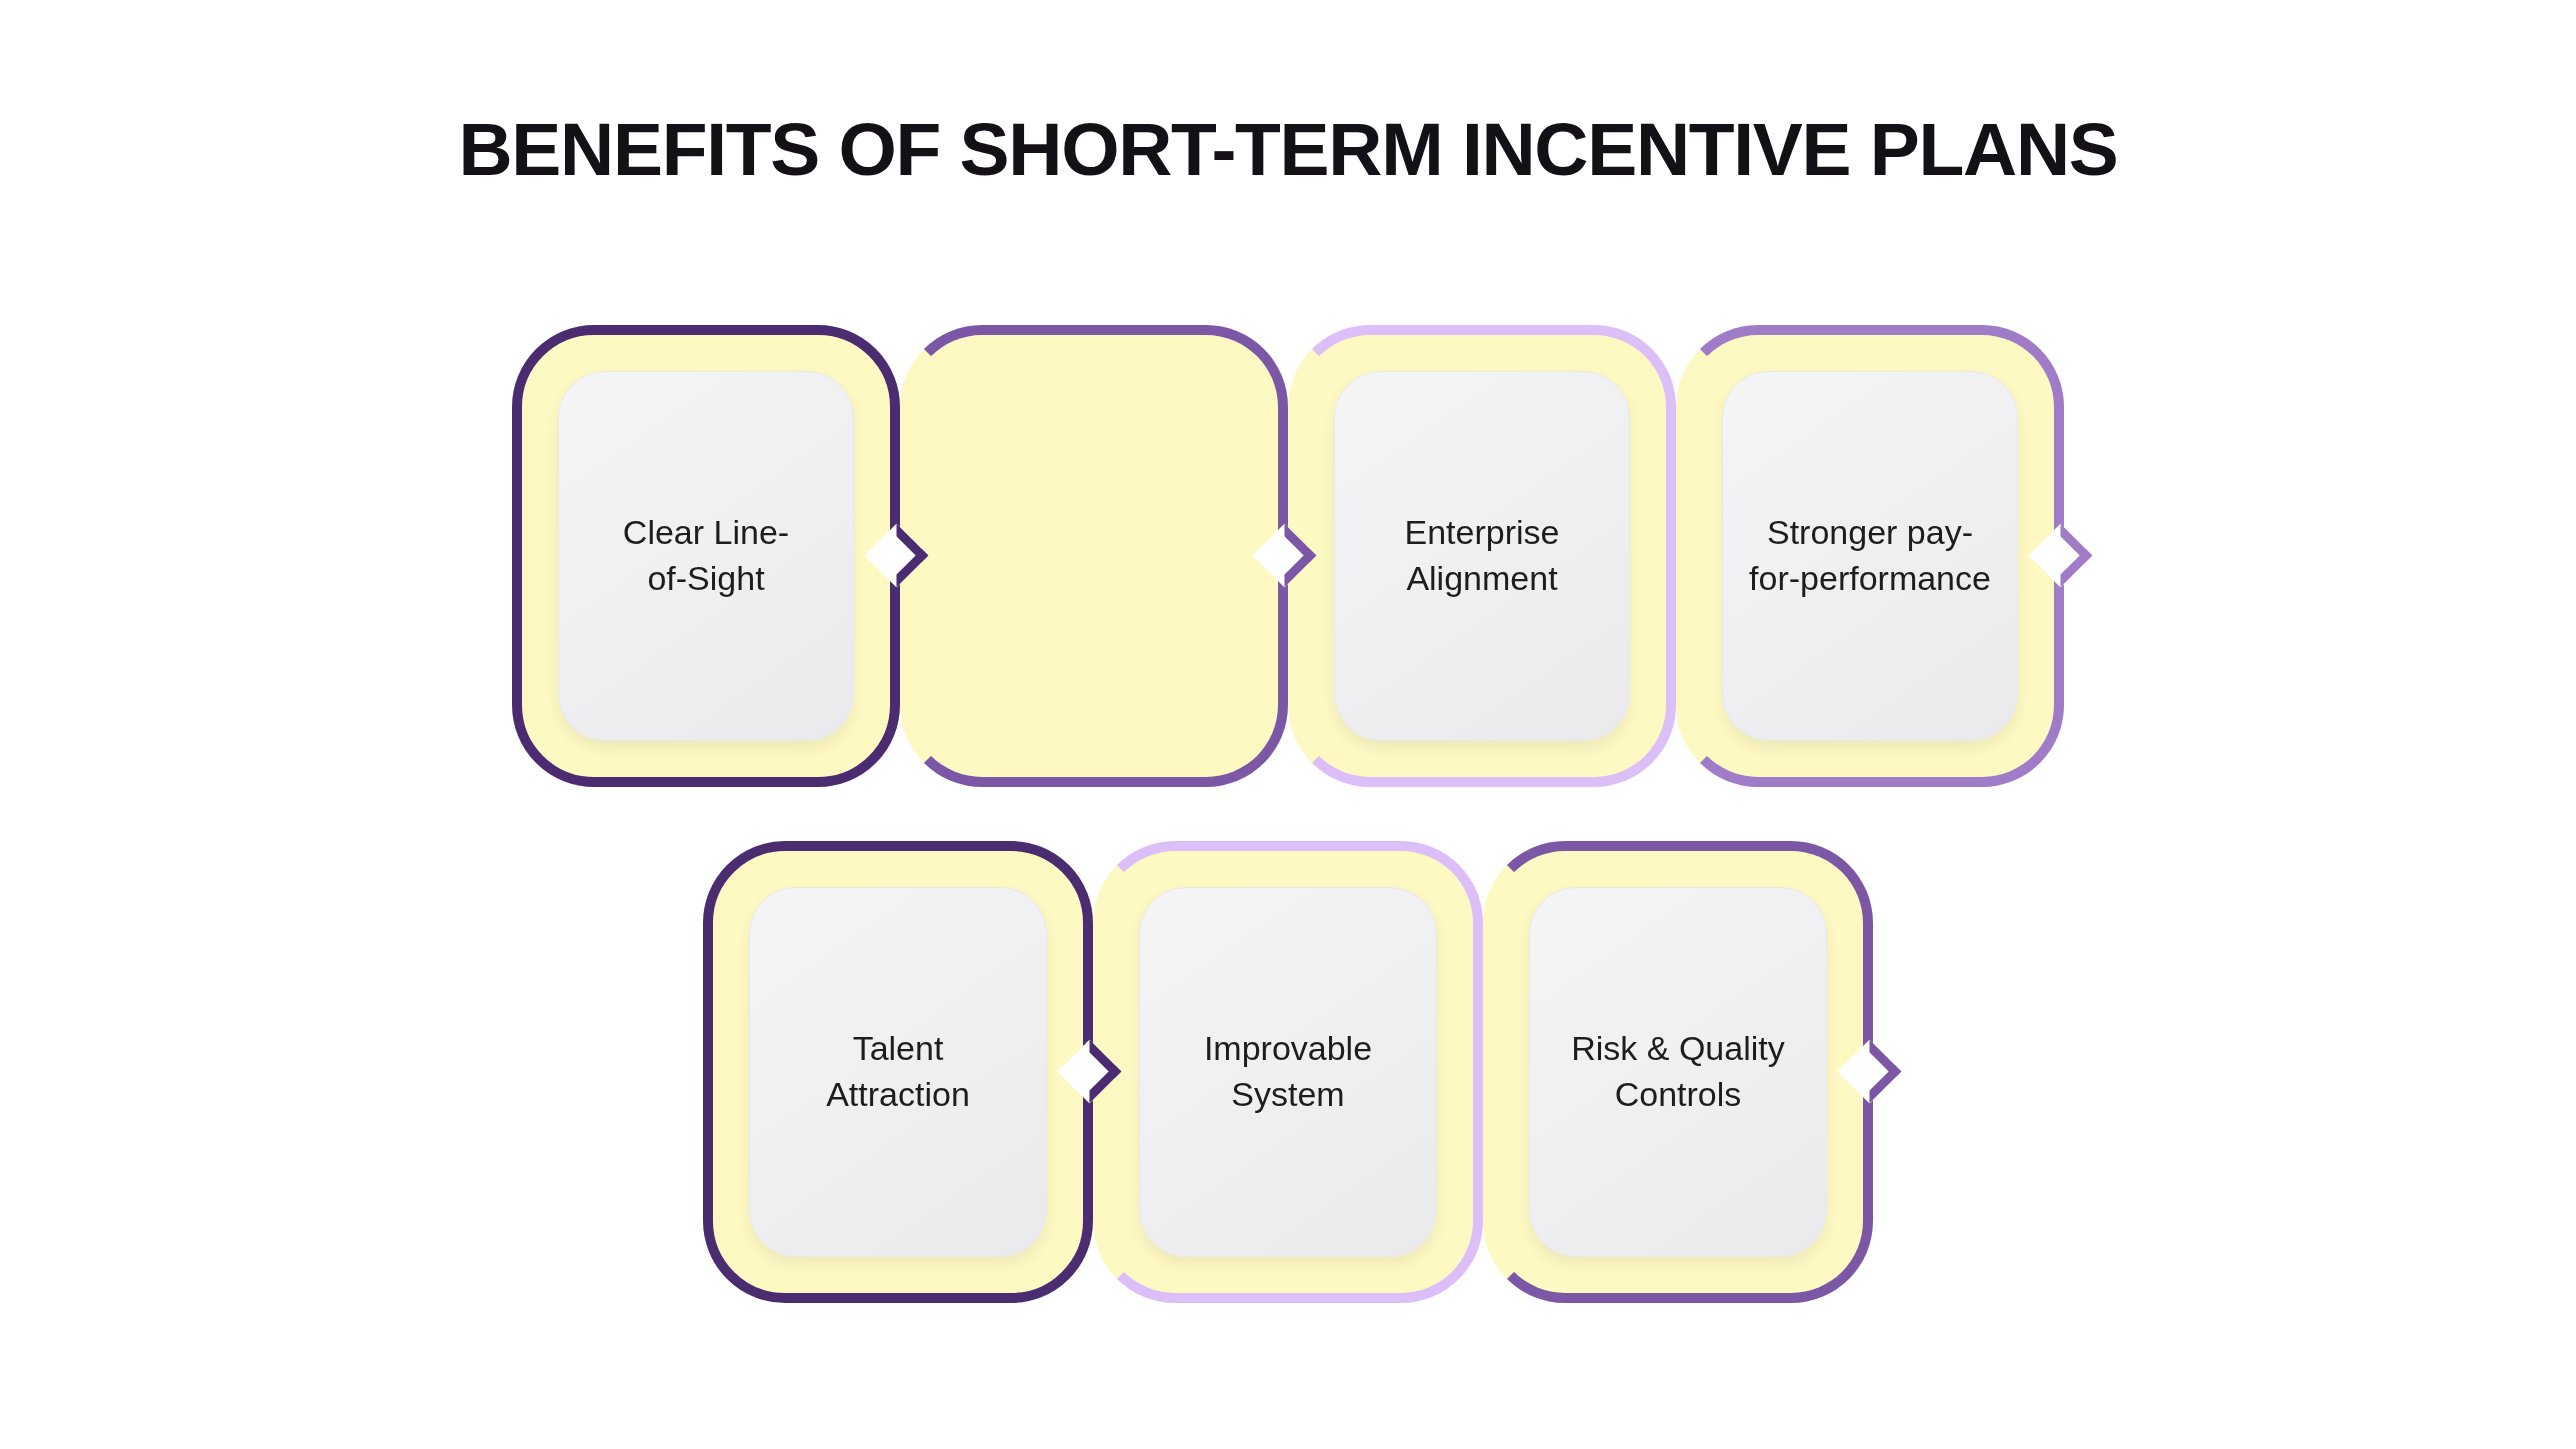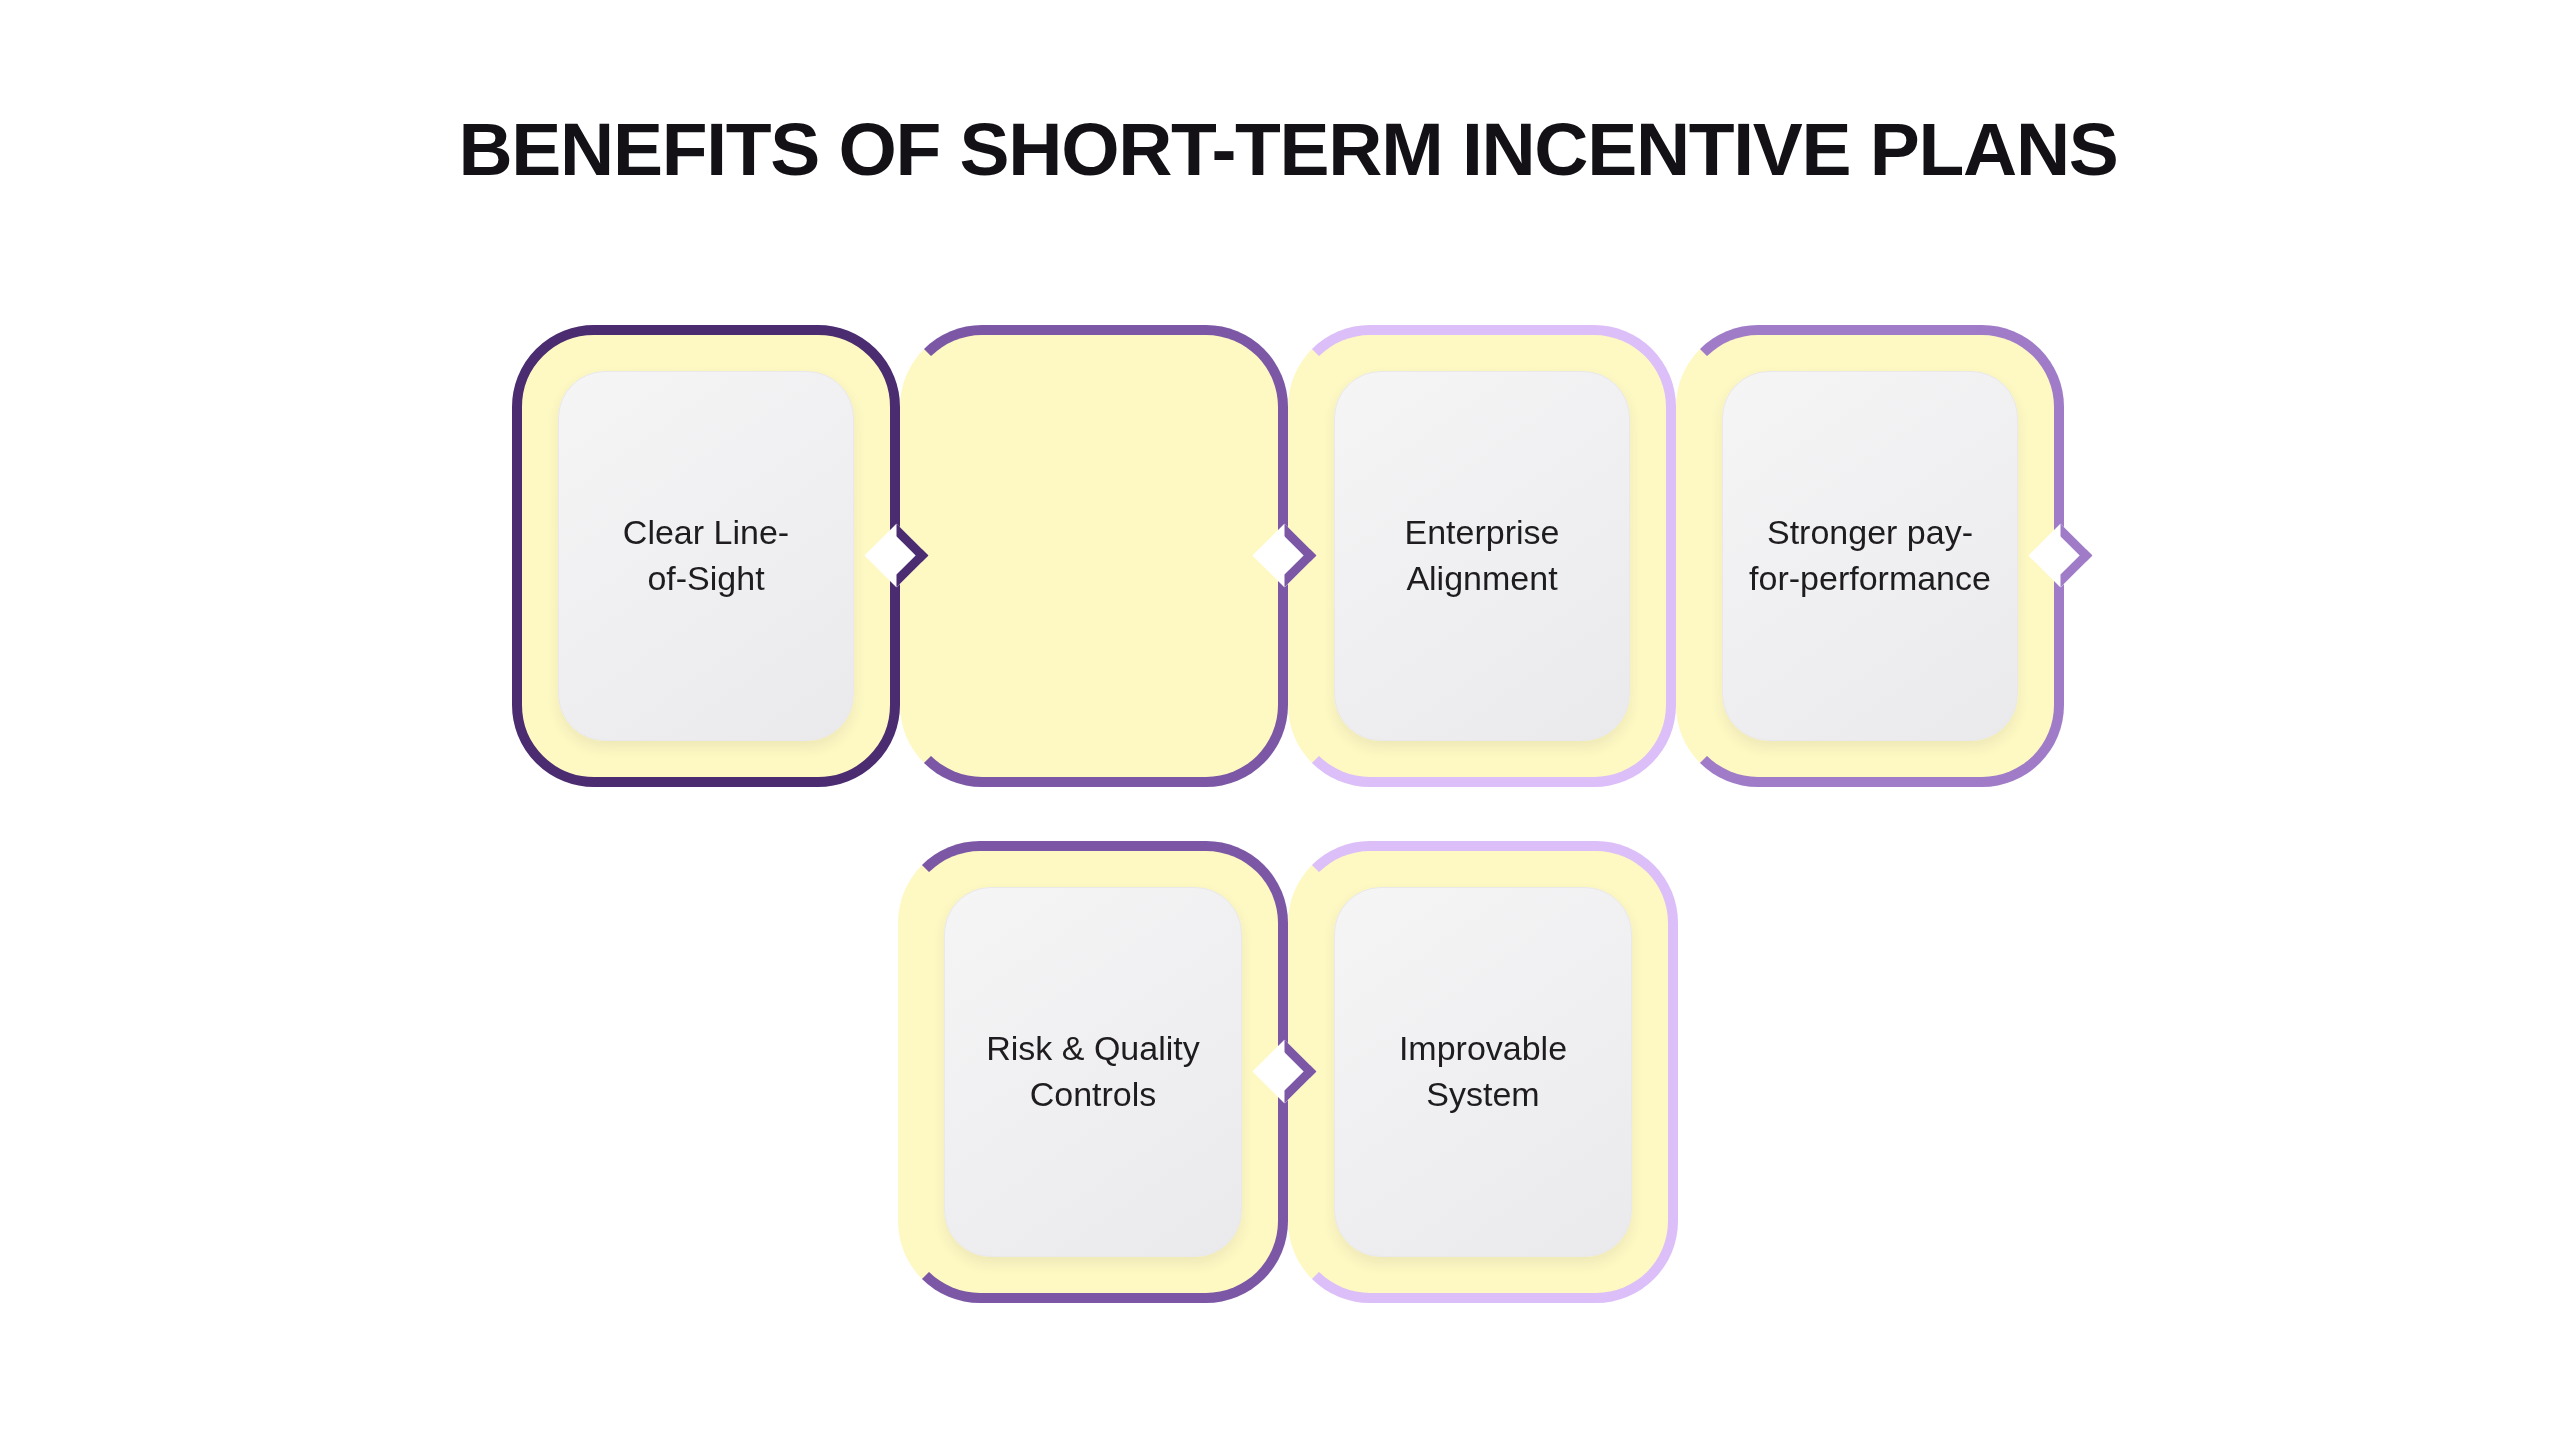--- a/index.html
+++ b/index.html
@@ -118,32 +118,39 @@
         <div class="label">Stronger pay-
 for-performance</div>
       </div>
       <span class="arrow"></span>
     </div>
 
   </div>
 
   <div class="row row-2">
 
-
-    <div class="card joined" style="--c: #7B57A5;">
+    <div class="card" style="--c: #4B2C71;">
       <div class="panel">
-        <div class="label">Risk &amp; Quality
-Controls</div>
+        <div class="label">Talent
+Attraction</div>
       </div>
       <span class="arrow"></span>
     </div>
 
     <div class="card joined" style="--c: #DCBEF8;">
       <div class="panel">
         <div class="label">Improvable
 System</div>
       </div>
     </div>
 
+    <div class="card joined" style="--c: #7B57A5;">
+      <div class="panel">
+        <div class="label">Risk &amp; Quality
+Controls</div>
+      </div>
+      <span class="arrow"></span>
+    </div>
+
   </div>
 
 </div>
 
 
 </body></html>

